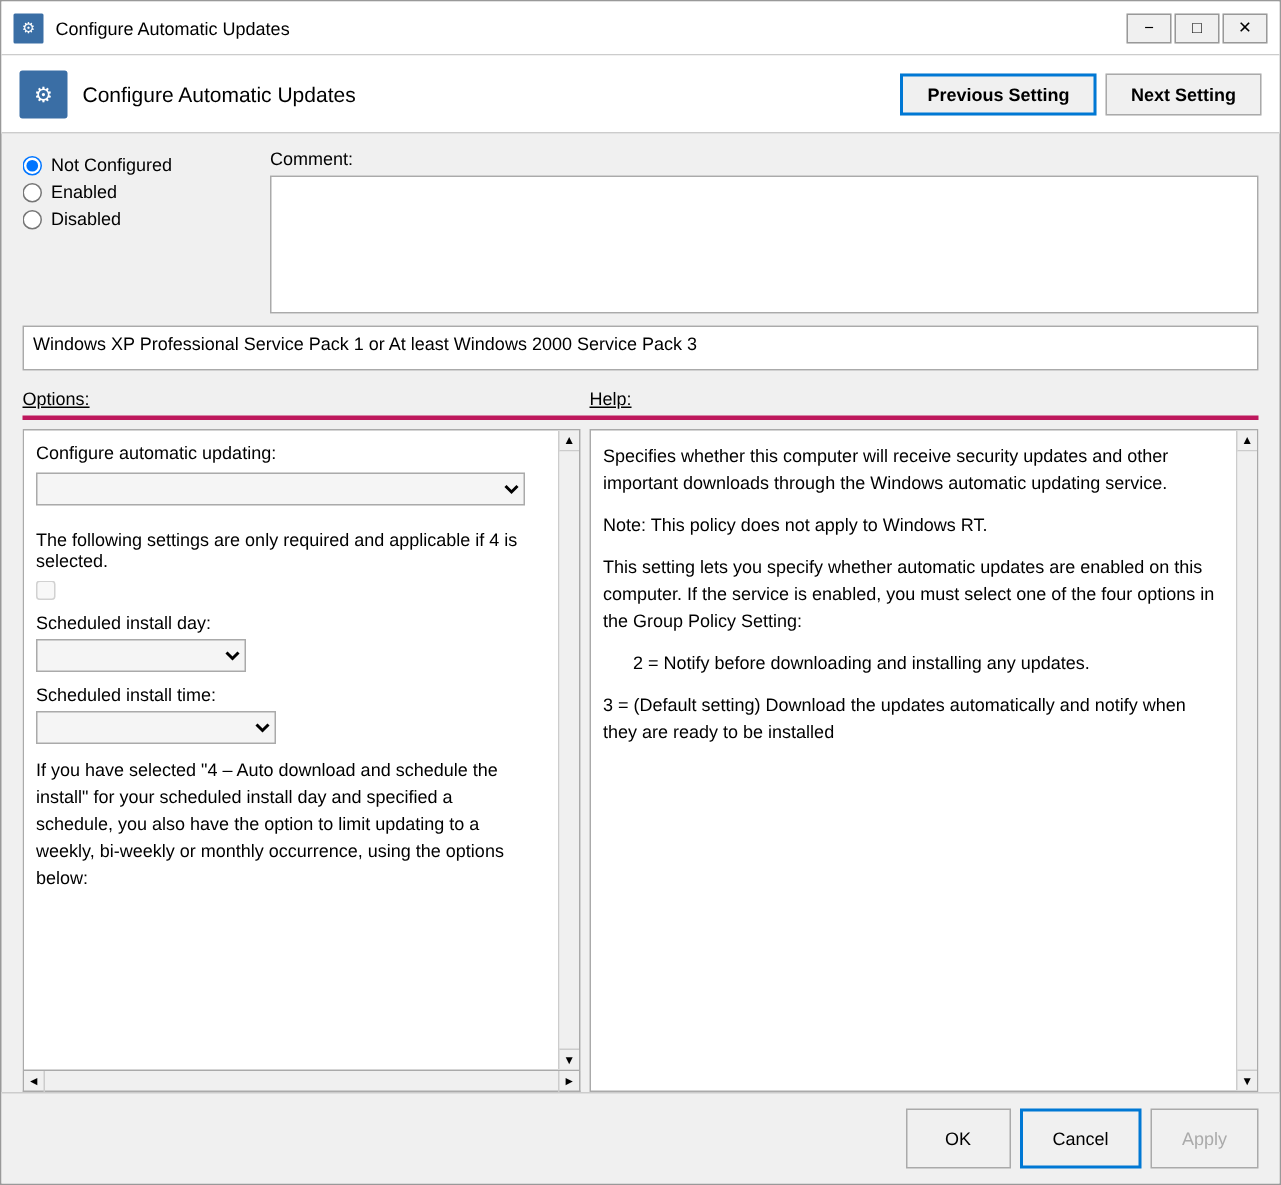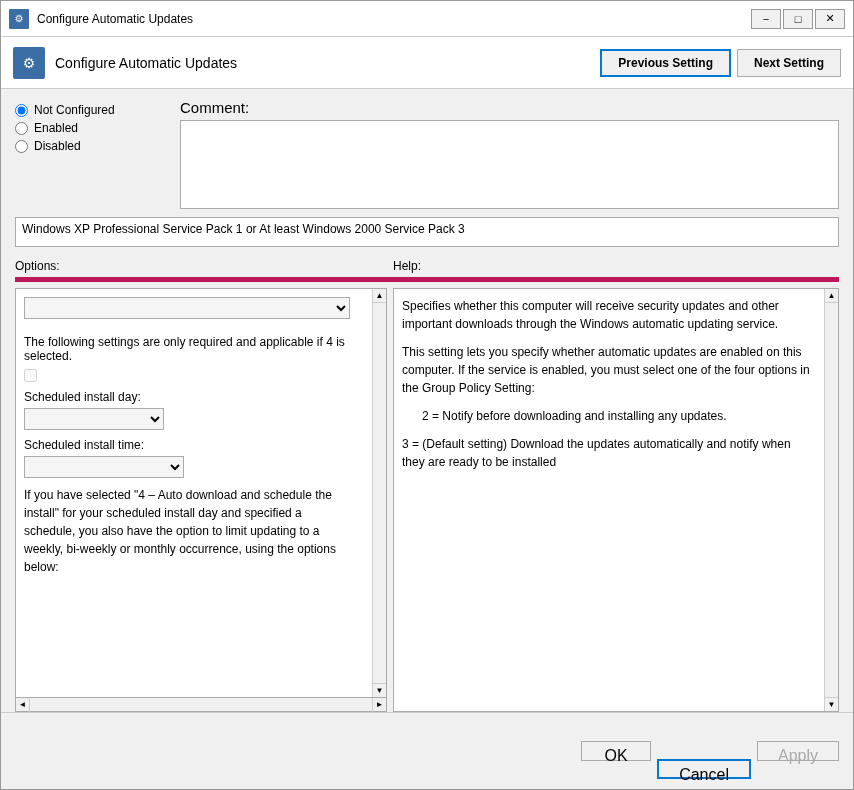--- a/index.html
+++ b/index.html
@@ -18,51 +18,51 @@
     .header-btn { padding: 4px 16px; border: 1px solid #aaa; background: #f0f0f0; cursor: pointer; font-size: 12px; height: 28px; font-weight: bold; }
     .header-btn.active { border: 2px solid #0078d4; }
 
     .main-content { flex: 1; display: flex; flex-direction: column; padding: 10px 14px 0 14px; overflow: hidden; }
 
     .radio-comment-row { display: flex; gap: 10px; min-height: 110px; }
     .radio-section { width: 155px; flex-shrink: 0; display: flex; flex-direction: column; gap: 4px; padding-top: 4px; }
     .radio-label { display: flex; align-items: center; gap: 6px; cursor: pointer; font-size: 12px; }
     .radio-label input[type=radio] { margin: 0; }
     .comment-section { flex: 1; display: flex; flex-direction: column; }
-    .comment-label { font-size: 15px; margin-bottom: 4px; }
+    .comment-label { font-size: 12px; margin-bottom: 4px; }
     .comment-textarea { flex: 1; border: 1px solid #aaa; background: #fff; resize: none; font-size: 12px; padding: 2px 4px; width: 100%; }
 
     .supported-row { display: flex; align-items: flex-start; margin-top: 8px; gap: 10px; }
     .supported-label { width: 155px; text-align: right; font-size: 12px; padding-top: 4px; flex-shrink: 0; }
     .supported-box { flex: 1; border: 1px solid #aaa; background: #fff; padding: 4px 6px; font-size: 12px; min-height: 30px; overflow-y: auto; }
 
-    .section-headers { display: flex; margin-top: 12px; padding: 0 0 4px 0; border-bottom: 5px solid #be185d; }
+    .section-headers { display: flex; margin-top: 12px; padding: 0 0 4px 0; border-bottom: 3px solid #be185d; text-decoration: underline; }
     .section-options-label { width: 378px; font-size: 12px; font-weight: 400; }
     .section-help-label { flex: 1; font-size: 12px; font-weight: 400; }
 
     .panels-row { display: flex; flex: 1; gap: 6px; margin-top: 6px; overflow: hidden; }
 
     .options-content { padding-right: 14px; }
     .options-title { font-size: 12px; font-weight: 400; margin-bottom: 6px; }
     .options-dropdown { width: 100%; height: 22px; border: 1px solid #aaa; background: #f5f5f5; margin-bottom: 8px; padding: 0 4px; font-size: 12px; }
     .options-sub-text { font-size: 12px; margin: 8px 0 6px 0; color: #000; }
     .options-checkbox-row { display: flex; align-items: center; gap: 6px; margin-bottom: 8px; color: #888; }
     .options-checkbox-row input { margin: 0; }
     .options-label-row { font-size: 12px; margin-bottom: 4px; color: #000; }
     .options-small-dropdown { width: 140px; height: 22px; border: 1px solid #aaa; background: #f5f5f5; margin-bottom: 8px; padding: 0 4px; font-size: 12px; }
     .options-time-dropdown { width: 160px; height: 22px; border: 1px solid #aaa; background: #f5f5f5; margin-bottom: 8px; padding: 0 4px; font-size: 12px; }
     .options-footer-text { font-size: 12px; color: #000; line-height: 1.5; }
 
     .help-paragraph { margin-bottom: 10px; font-size: 12px; line-height: 1.5; }
     .help-indented { padding-left: 20px; margin-bottom: 10px; font-size: 12px; line-height: 1.5; }
 
     .footer { display: flex; justify-content: flex-end; align-items: center; padding: 10px 14px; gap: 6px; border-top: 1px solid #ccc; background: #f0f0f0; }
-    .footer-btn { padding: 5px 20px; border: 1px solid #aaa; background: #f0f0f0; cursor: pointer; font-size: 16px; height: 20px; min-width: 70px; }
+    .footer-btn { padding: 5px 20px; border: 1px solid #aaa; background: #f0f0f0; cursor: pointer; font-size: 12px; height: 40px; min-width: 70px; }
     .footer-btn.disabled { color: #aaa; cursor: default; }
-    .footer-btn.active { border: 2px solid #0078d4; margin-top: 36px; }
+    .footer-btn.active { border: 2px solid #0078d4; }
   </style>
 </head>
 <body>
 
 <div class="window">
 
   <div class="title-bar">
     <div class="title-bar-icon">⚙</div>
     <span class="title-bar-title">Configure Automatic Updates</span>
     <div class="title-bar-buttons">
@@ -112,20 +112,21 @@
       <span class="section-options-label">Options:</span>
       <span class="section-help-label">Help:</span>
     </div>
 
     <div class="panels-row">
 
       <div style="width:372px; display:flex; flex-direction:column; flex-shrink:0;">
         <div style="flex:1; display:flex; border:1px solid #aaa; background:#fff; overflow:hidden;">
           <div style="flex:1; overflow-y:auto; overflow-x:auto; padding:8px;">
             <div class="options-content">
+              <div class="options-title">Configure automatic updating:</div>
               <select class="options-dropdown">
                 <option value=""></option>
               </select>
               <div class="options-sub-text">The following settings are only required and applicable if 4 is selected.</div>
               <div class="options-checkbox-row">
                 <input type="checkbox" disabled="" style="">
               </div>
               <div class="options-label-row">Scheduled install day:</div>
               <select class="options-small-dropdown">
                 <option value=""></option>
@@ -147,20 +148,21 @@
         <div style="height:14px; border:1px solid #aaa; border-top:none; background:#f0f0f0; display:flex; align-items:center;">
           <div style="width:14px; height:14px; display:flex; align-items:center; justify-content:center; cursor:pointer; font-size:8px; border-right:1px solid #ccc;">◄</div>
           <div style="flex:1;"></div>
           <div style="width:14px; height:14px; display:flex; align-items:center; justify-content:center; cursor:pointer; font-size:8px; border-left:1px solid #ccc;">►</div>
         </div>
       </div>
 
       <div style="flex:1; display:flex; border:1px solid #aaa; background:#fff; overflow:hidden;">
         <div style="flex:1; overflow-y:auto; padding:8px;">
           <p class="help-paragraph">Specifies whether this computer will receive security updates and other important downloads through the Windows automatic updating service.</p>
+          <p class="help-paragraph">Note: This policy does not apply to Windows RT.</p>
           <p class="help-paragraph">This setting lets you specify whether automatic updates are enabled on this computer. If the service is enabled, you must select one of the four options in the Group Policy Setting:</p>
           <p class="help-indented">2 = Notify before downloading and installing any updates.</p>
           <p class="help-paragraph">3 = (Default setting) Download the updates automatically and notify when they are ready to be installed</p>
         </div>
         <div style="width:14px; background:#f0f0f0; border-left:1px solid #ccc; display:flex; flex-direction:column; align-items:center; flex-shrink:0;">
           <div style="width:14px; height:14px; display:flex; align-items:center; justify-content:center; cursor:pointer; font-size:8px; border-bottom:1px solid #ccc;">▲</div>
           <div style="flex:1; width:100%; background:#f0f0f0;"></div>
           <div style="width:14px; height:14px; display:flex; align-items:center; justify-content:center; cursor:pointer; font-size:8px; border-top:1px solid #ccc;">▼</div>
         </div>
       </div>

